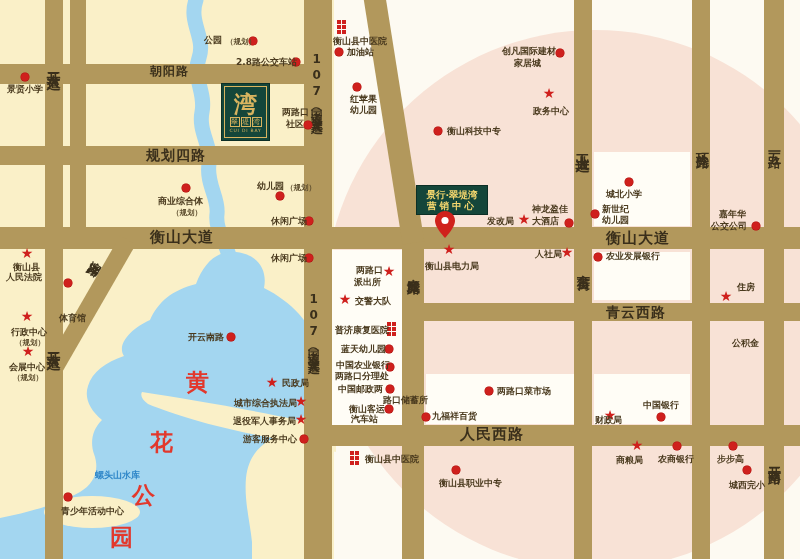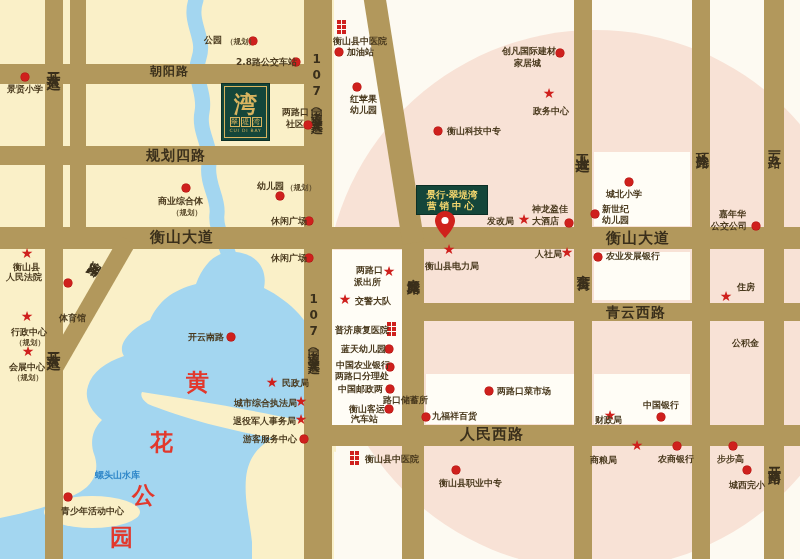--- a/index.html
+++ b/index.html
@@ -266,21 +266,21 @@
     <div class="poi-label" style="left: 732px; top: 294px; margin-top: 44px;">公积金</div>
     <div class="dotm" style="left: 489px; top: 391px;"></div>
     <div class="poi-label" style="left: 497px; top: 386px;">两路口菜市场</div>
     <div class="dotm" style="left: 426px; top: 417px;"></div>
     <div class="poi-label" style="left: 432px; top: 411px;">九福祥百货</div>
     <div class="starm" style="left: 610px; top: 416px;">★</div>
     <div class="poi-label" style="left: 595px; top: 415px; text-align: right;">财政局</div>
     <div class="dotm" style="left: 661px; top: 417px;"></div>
     <div class="poi-label" style="left: 643px; top: 400px;">中国银行</div>
     <div class="starm" style="left: 637px; top: 446px;">★</div>
-    <div class="poi-label" style="left: 590px; top: 455px; font-family: Liberation Serif, serif;">商粮局</div>
+    <div class="poi-label" style="left: 616px; top: 455px; font-family: Liberation Serif, serif;">商粮局</div>
     <div class="dotm" style="left: 677px; top: 446px;"></div>
     <div class="poi-label" style="left: 658px; top: 454px;">农商银行</div>
     <div class="dotm" style="left: 733px; top: 446px;"></div>
     <div class="poi-label" style="left: 717px; top: 454px;">步步高</div>
     <div class="dotm" style="left: 747px; top: 470px;"></div>
     <div class="poi-label" style="left: 729px; top: 480px;">城西完小</div>
     <div class="hospm" style="left: 350px; top: 451px;">
       <span></span>
       <span></span>
       <span></span>

